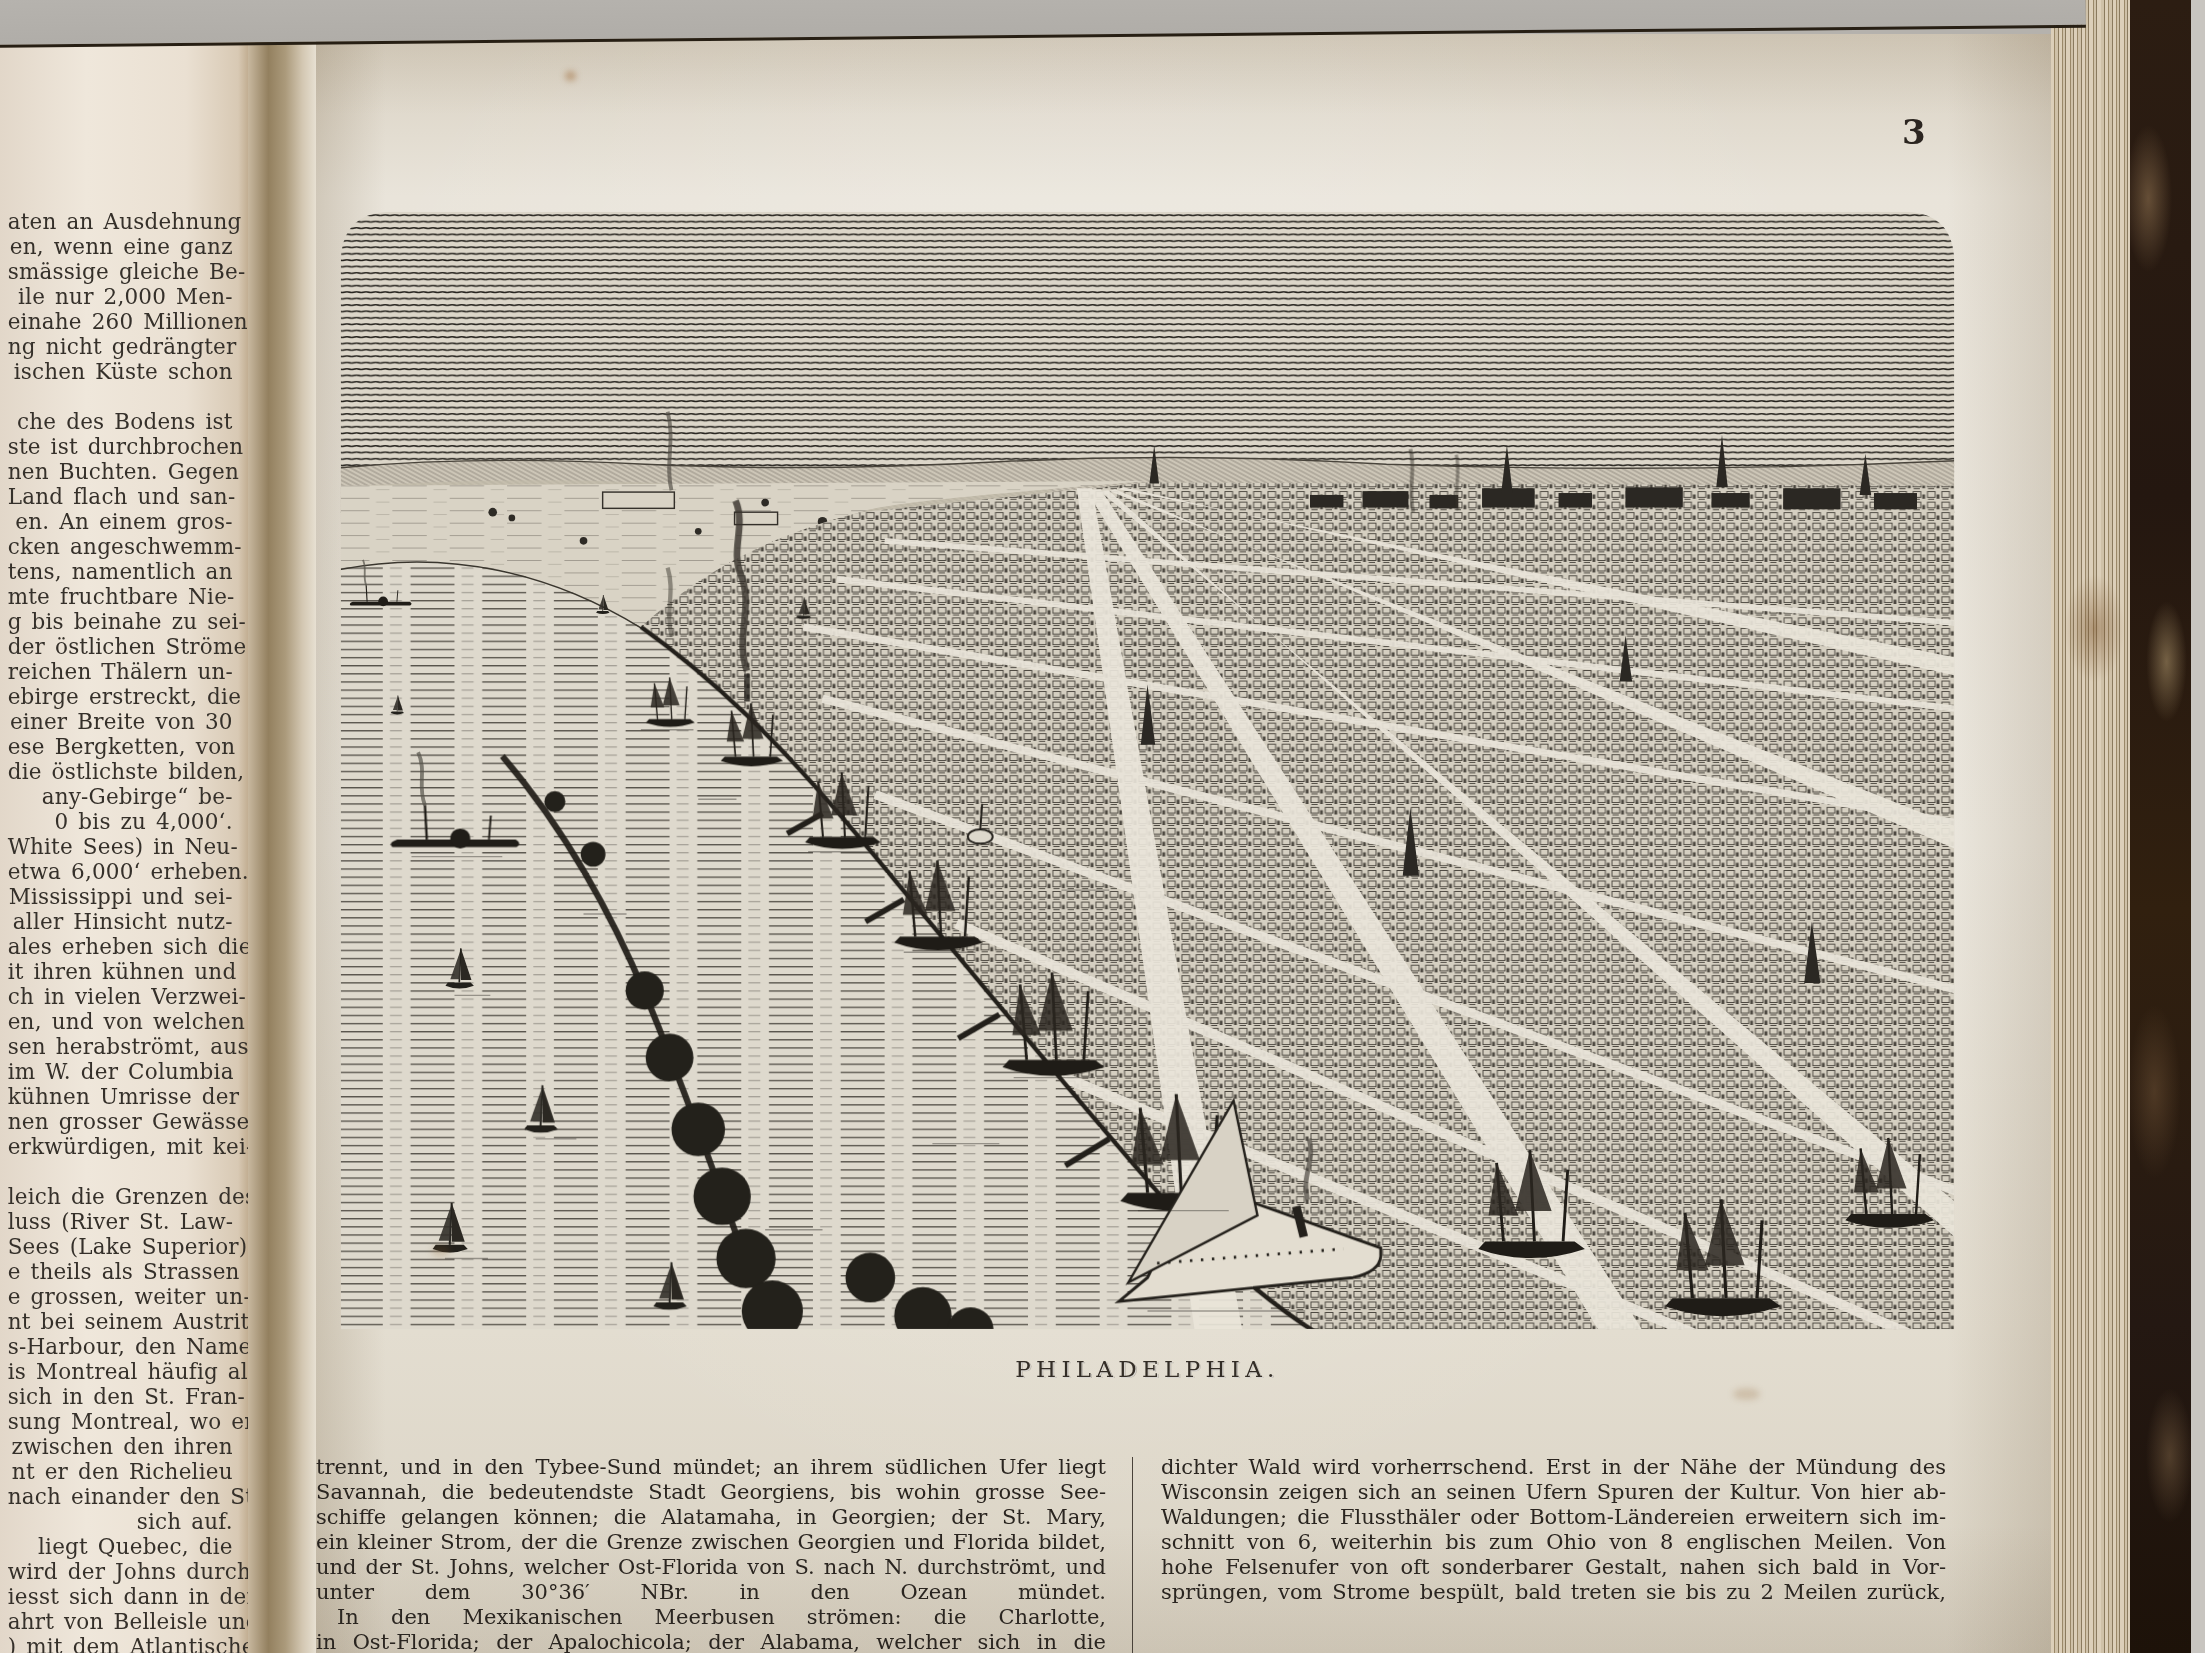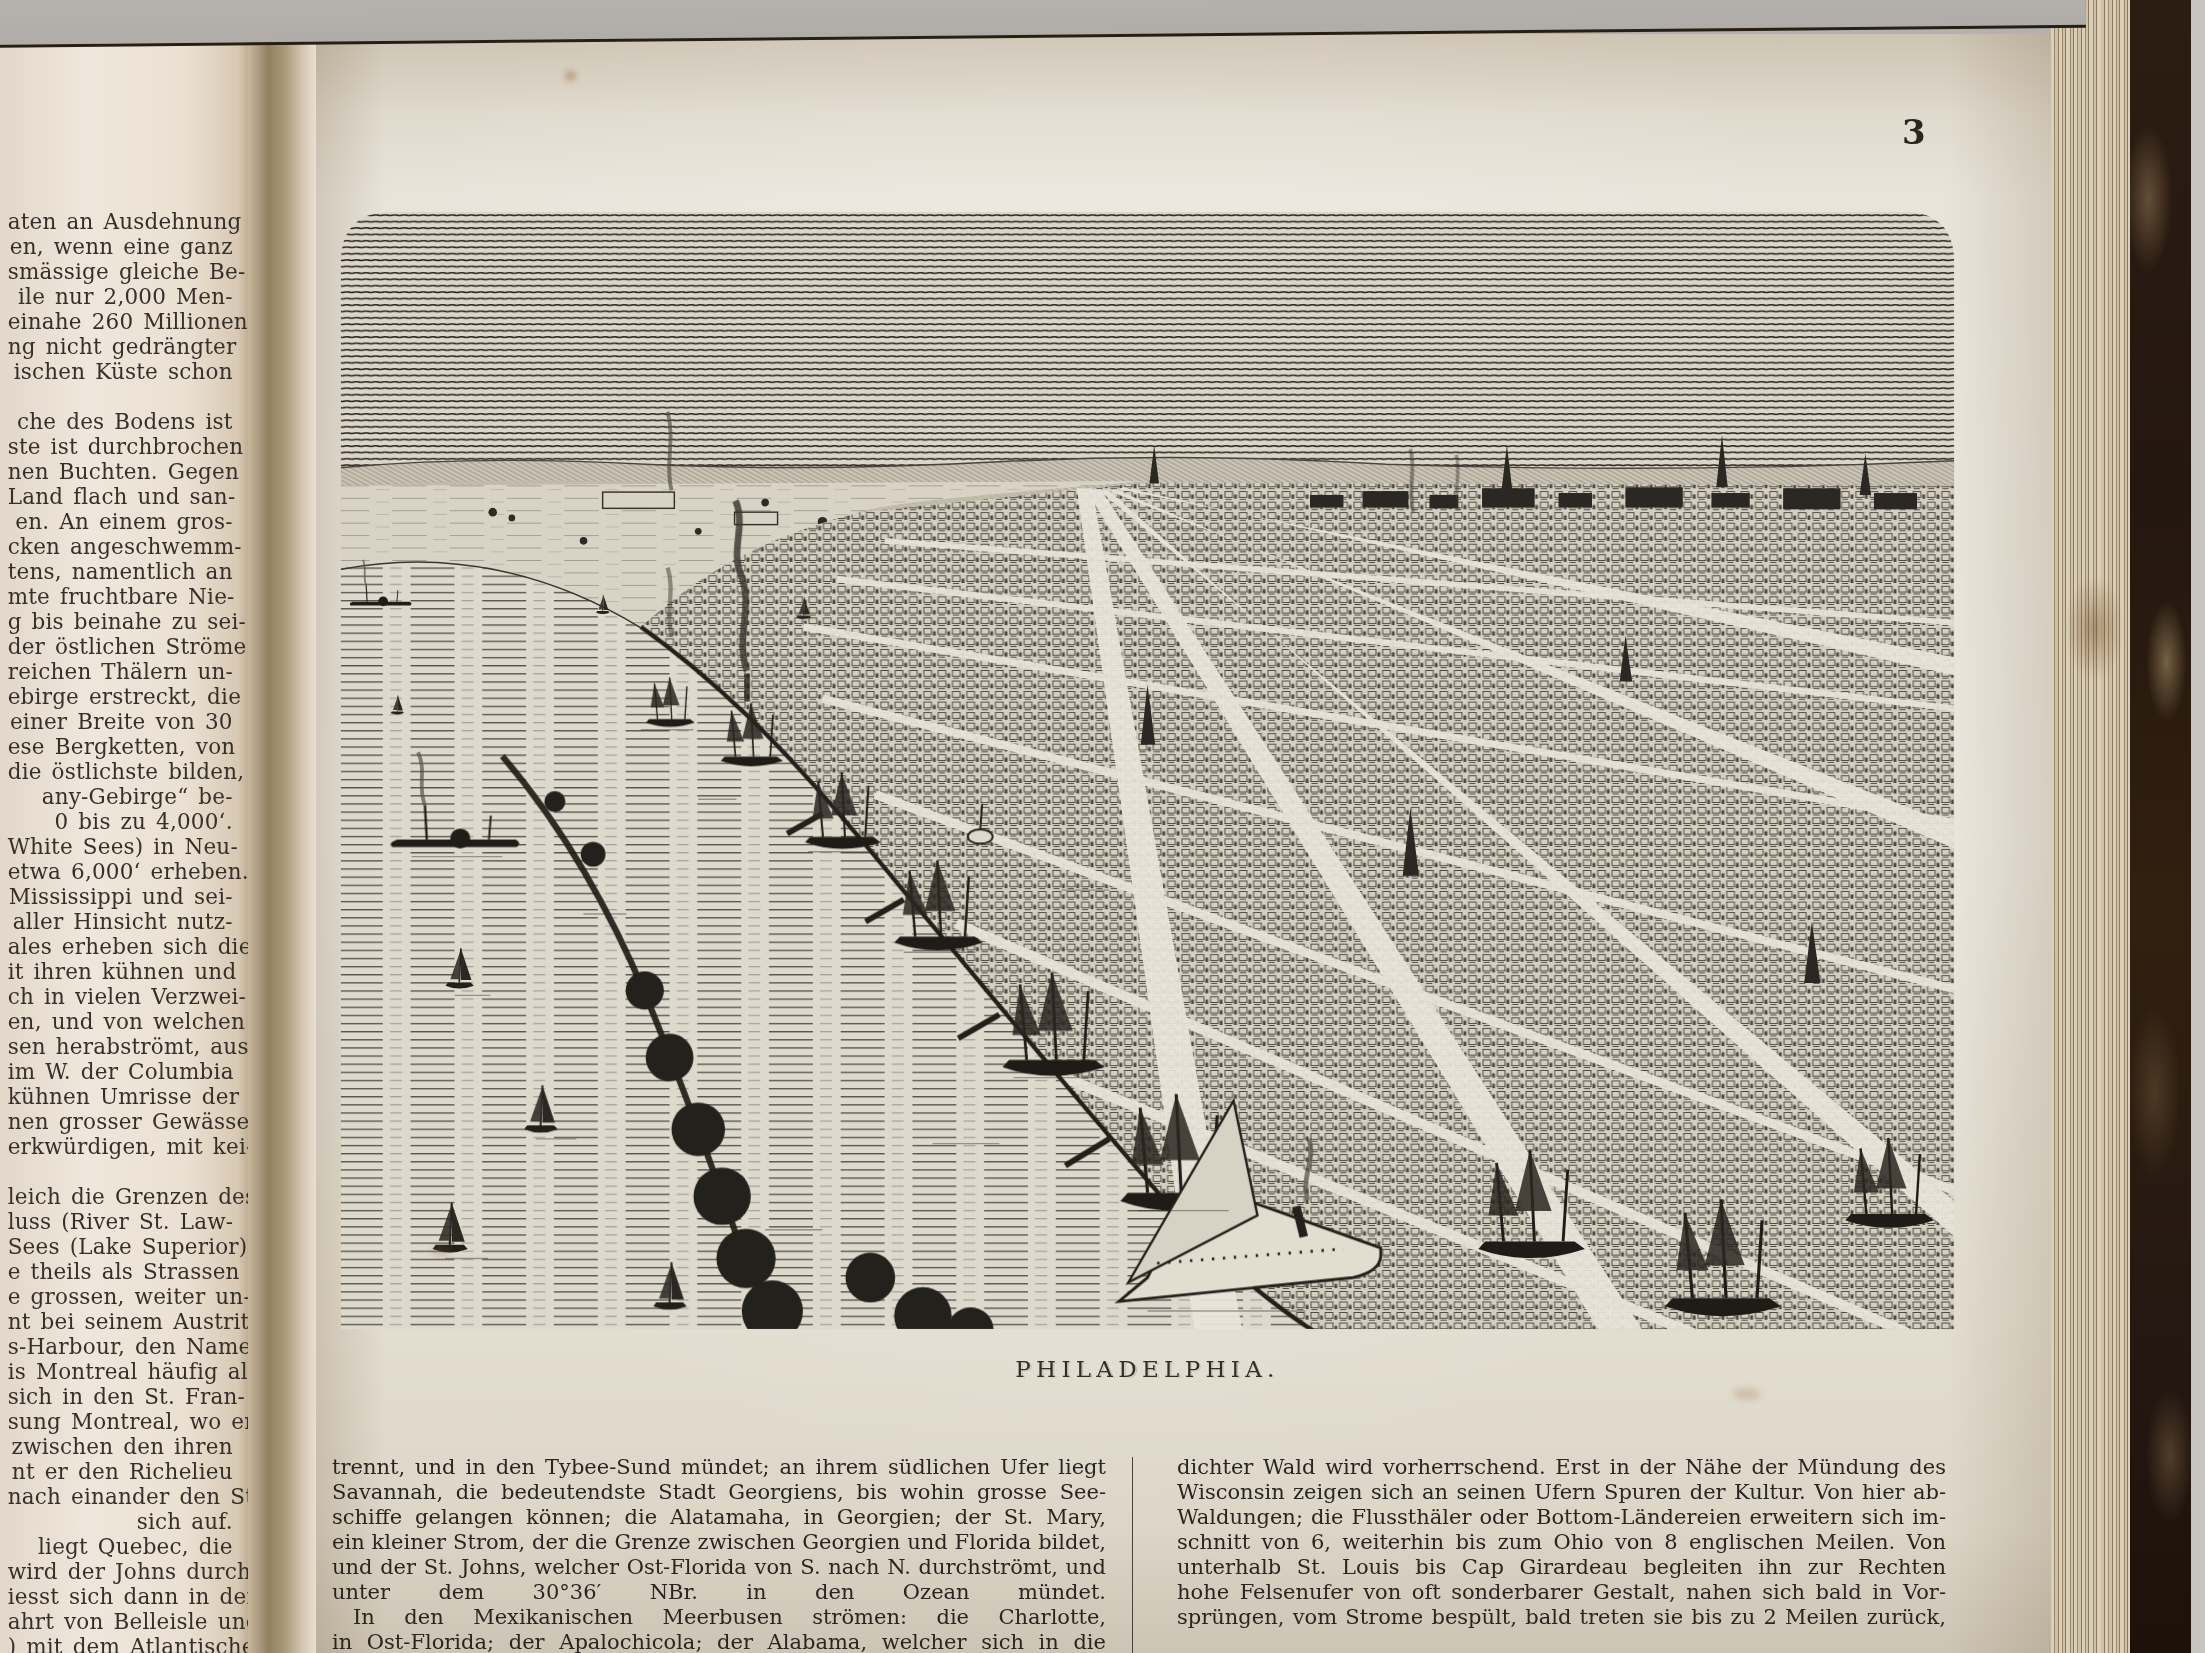--- a/index.html
+++ b/index.html
@@ -88,21 +88,21 @@
   }
   
   .columns{
     left:0;top:1411px;width:1735px;height:210px;z-index:4;overflow:hidden;
     font-size:21px;line-height:25px;color:#2a2520;
   }
   .col-left{left:0;top:9.6px;width:790px;}
   .col-right{left:845px;top:9.6px;width:785px;}
   .col-divider{left:816px;top:12.4px;width:1.4px;height:197px;background:#49423a;}
   .columns .tline{
-    text-align:justify;text-align-last:justify;white-space:normal;padding-left:16px;
+    text-align:justify;text-align-last:justify;white-space:normal;
   }
 </style>
 </head>
 <body>
 
 <div class="abs top-bg"></div>
 <div class="abs left-page">
   <div class="abs fragments">
       <div class="tline">aten an Ausdehnung</div>
       <div class="tline">en, wenn eine ganz</div>
@@ -389,21 +389,20 @@
         <div class="tline"> In den Mexikanischen Meerbusen strömen: die Charlotte,</div>
         <div class="tline">in Ost-Florida; der Apalochicola; der Alabama, welcher sich in die</div>
         <div class="tline">Mobile-Bai ergiesst; der Pearl, im Staate Mississippi, welcher in den</div>
       </div>
     <div class="abs col-divider"></div>
     <div class="abs col-right">
         <div class="tline">dichter Wald wird vorherrschend.  Erst in der Nähe der Mündung des</div>
         <div class="tline">Wisconsin zeigen sich an seinen Ufern Spuren der Kultur.  Von hier ab-</div>
         <div class="tline">Waldungen; die Flussthäler oder Bottom-Ländereien erweitern sich im-</div>
         <div class="tline">schnitt von 6, weiterhin bis zum Ohio von 8 englischen Meilen.  Von</div>
-        <div class="tline">unterhalb St. Louis bis Cap Girardeau begleiten ihn zur Rechten</div>
         <div class="tline">hohe Felsenufer von oft sonderbarer Gestalt, nahen sich bald in Vor-</div>
         <div class="tline">sprüngen, vom Strome bespült, bald treten sie bis zu 2 Meilen zurück,</div>
       </div>
   </div>
 
   <div class="abs page-shade"></div>
   <div class="abs foxing" style="left:249px;top:37px;width:10.5px;height:9.6px;background:rgba(150,95,40,.45);"></div>
   <div class="abs foxing" style="left:1417px;top:1354px;width:27px;height:12.4px;background:rgba(140,95,45,.22);"></div>
   <div class="abs foxing" style="left:115px;top:1211px;width:19px;height:11.5px;background:rgba(140,95,45,.2);"></div>
 </div>

